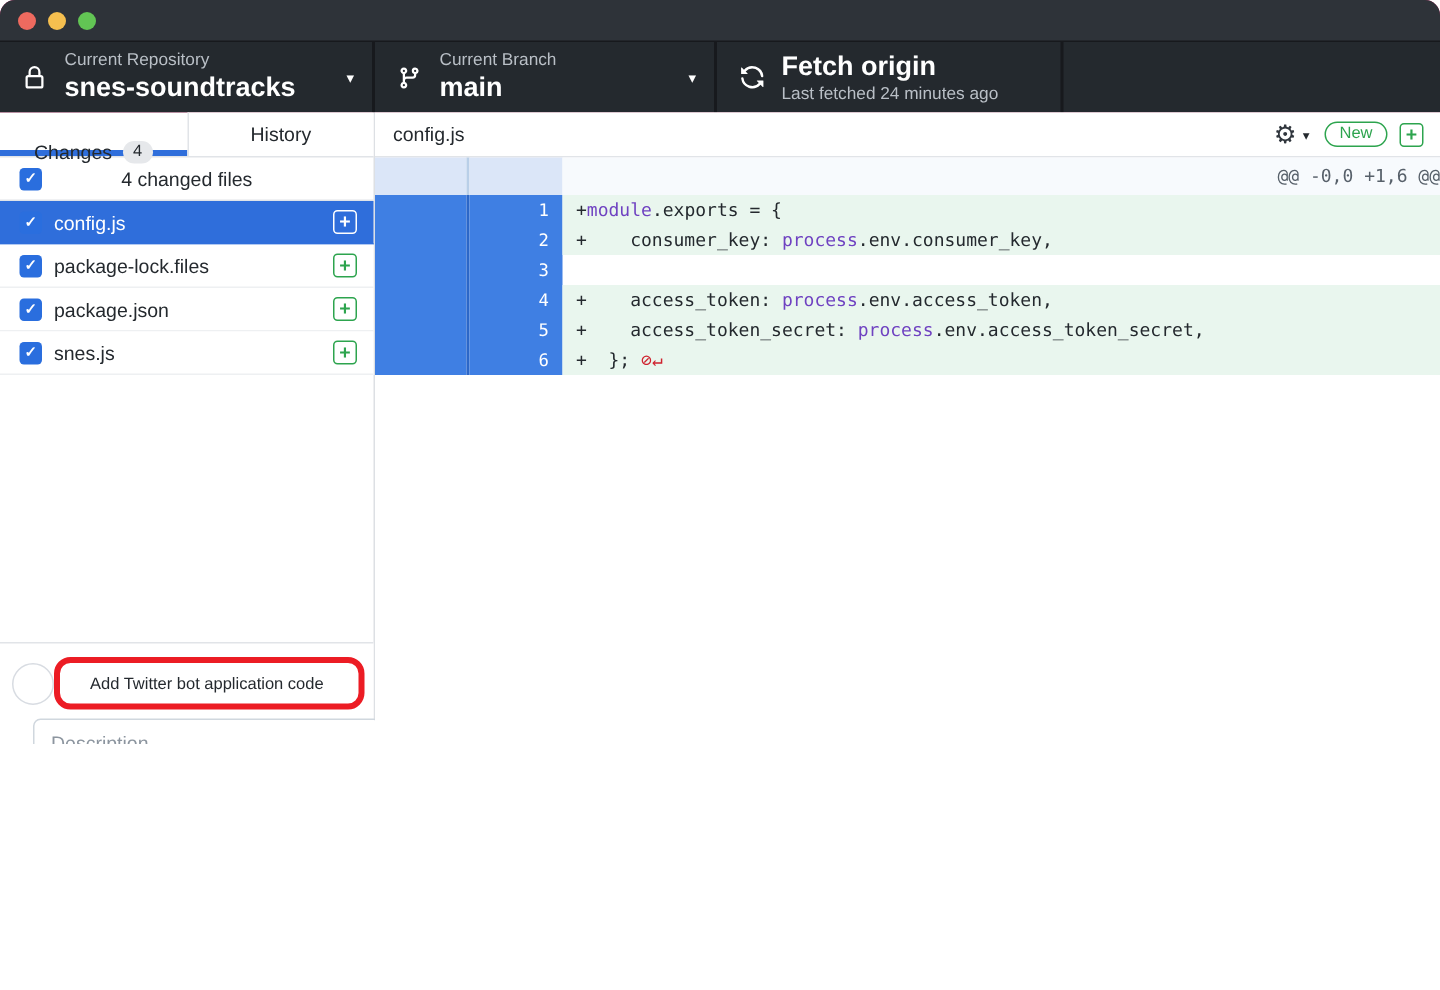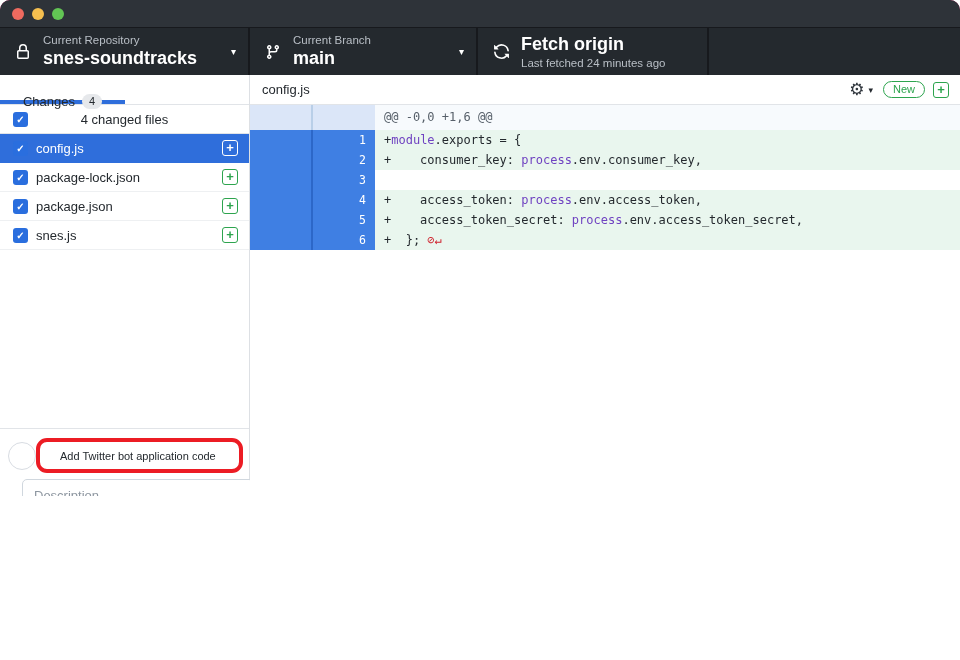--- a/index.html
+++ b/index.html
@@ -127,21 +127,21 @@
   }
 
   
   .diff { font-family:"DejaVu Sans Mono", monospace; font-size:12px; }
   .diff-row { display:flex; align-items:stretch; }
   .gut-old { width:61px; flex:0 0 auto; }
   .gut-div { width:2px; flex:0 0 auto; }
   .gut-new { width:62px; flex:0 0 auto; text-align:right; }
   .code-cell { flex:1 1 auto; white-space:pre; overflow:hidden; }
 
-  .hunk-row { height:25px; }
+  .hunk-row { height:25px;text-align:right; }
   .hunk-row .gut-old, .hunk-row .gut-new { background:#dbe6f8; }
   .hunk-row .gut-div { background:#b9cfe8; }
   .hunk-row .code-cell { background:#f7fafd; color:#57606a; padding-left:9px; line-height:25px; }
 
   .line-row { height:20px; line-height:20px; }
   .line-row .gut-old, .line-row .gut-new { background:#3f7fe3; }
   .line-row .gut-div { background:#2c67c8; }
   .line-row .gut-new { color:#ffffff; font-size:11.5px; padding-right:9px; }
   .line-row .code-cell { background:#e9f6ee; color:#24292e; padding-left:9px; }
   .kw { color:#6f42c1; }
@@ -203,20 +203,23 @@
       </span>
     </div>
   </div>
 
   <div class="sidebar">
     <div class="tabs">
       <div class="tab active">
         <span>Changes</span>
         <span class="tab-badge">4</span>
       </div>
+      <div class="tab">
+        <span>History</span>
+      </div>
     </div>
 
     <div class="files-header">
       <span class="checkbox">
           <span>✓</span>
         </span>
       <span class="hdr-label">4 changed files</span>
     </div>
 
     <div class="file-list">
@@ -226,21 +229,21 @@
           </span>
         <span class="fname">config.js</span>
         <span class="plus-box">
             <span>+</span>
           </span>
       </div>
       <div class="file-row">
         <span class="checkbox">
             <span>✓</span>
           </span>
-        <span class="fname">package-lock.json</span>
+        <span class="fname">package-lock.files</span>
         <span class="plus-box">
             <span>+</span>
           </span>
       </div>
       <div class="file-row">
         <span class="checkbox">
             <span>✓</span>
           </span>
         <span class="fname">package.json</span>
         <span class="plus-box">

